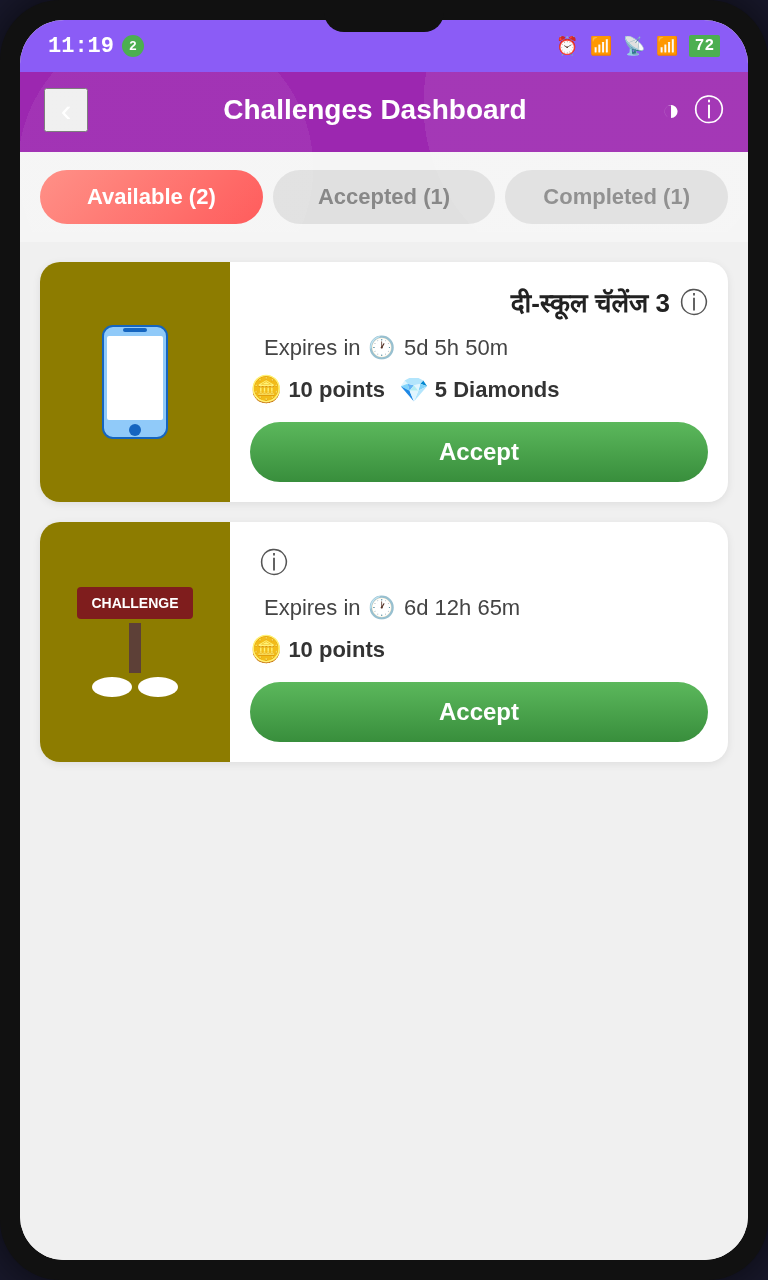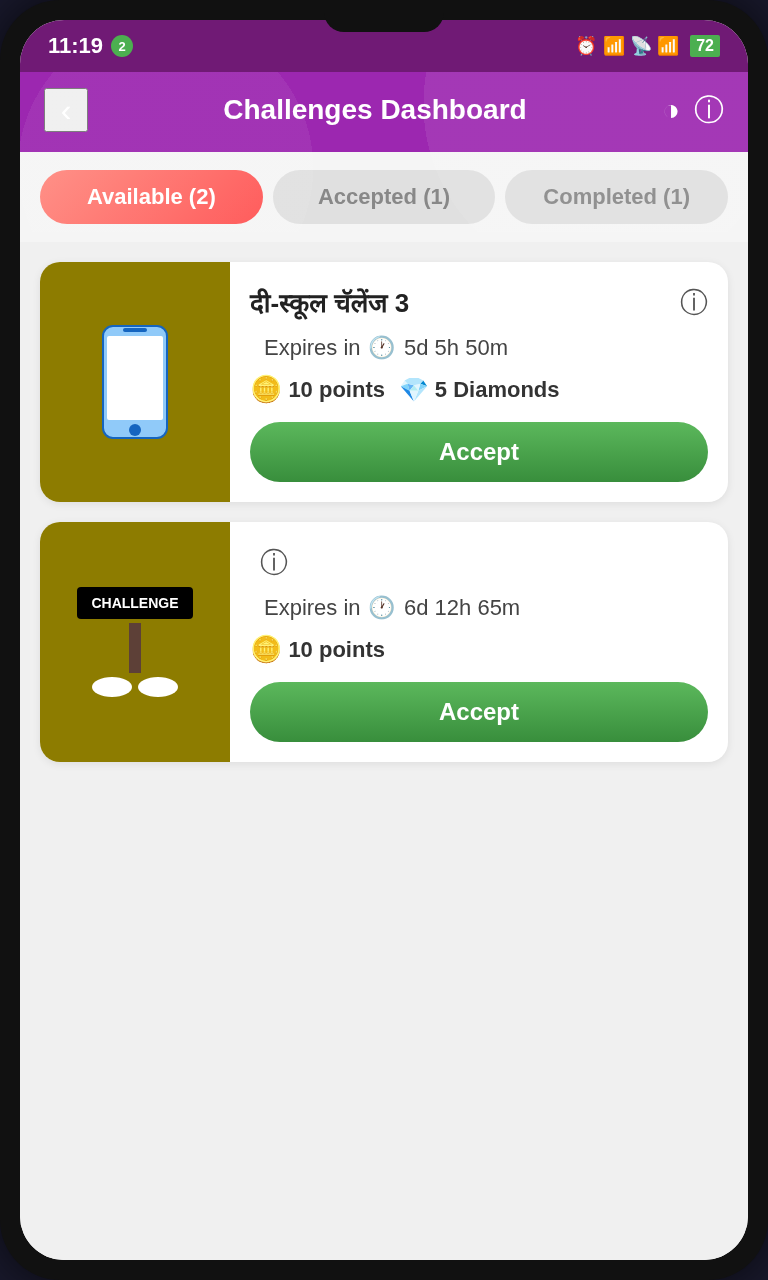--- a/index.html
+++ b/index.html
@@ -31,30 +31,31 @@
       bottom: 20px;
       background: #fff;
       border-radius: 44px;
       overflow: hidden;
       display: flex;
       flex-direction: column;
     }
 
     
     .status-bar {
-      background: #701a75;
+      background: #8b5cf6;
       height: 52px;
       display: flex;
       align-items: center;
       justify-content: space-between;
       padding: 0 28px;
       color: white;
       font-size: 22px;
       font-weight: 600;
       flex-shrink: 0;
+      font-family: Liberation Mono, monospace;
     }
 
     .status-left {
       display: flex;
       align-items: center;
       gap: 8px;
     }
 
     .status-time {
       font-size: 22px;
@@ -235,20 +236,21 @@
       display: flex;
       justify-content: space-between;
       align-items: flex-start;
     }
 
     .card-title {
       font-size: 26px;
       font-weight: 700;
       color: #222;
       flex: 1;
+      text-align: right;
     }
 
     .info-btn {
       color: #555;
       font-size: 28px;
       cursor: pointer;
       margin-left: 10px;
     }
 
     .card-expires {
@@ -310,21 +312,21 @@
       gap: 4px;
     }
 
     .sign-post {
       width: 12px;
       height: 50px;
       background: #5d4037;
     }
 
     .sign-board {
-      background: #000000;
+      background: #7f1d1d;
       color: white;
       padding: 8px 14px;
       font-size: 14px;
       font-weight: 700;
       border-radius: 4px;
       text-align: center;
     }
 
     .sign-base {
       display: flex;

